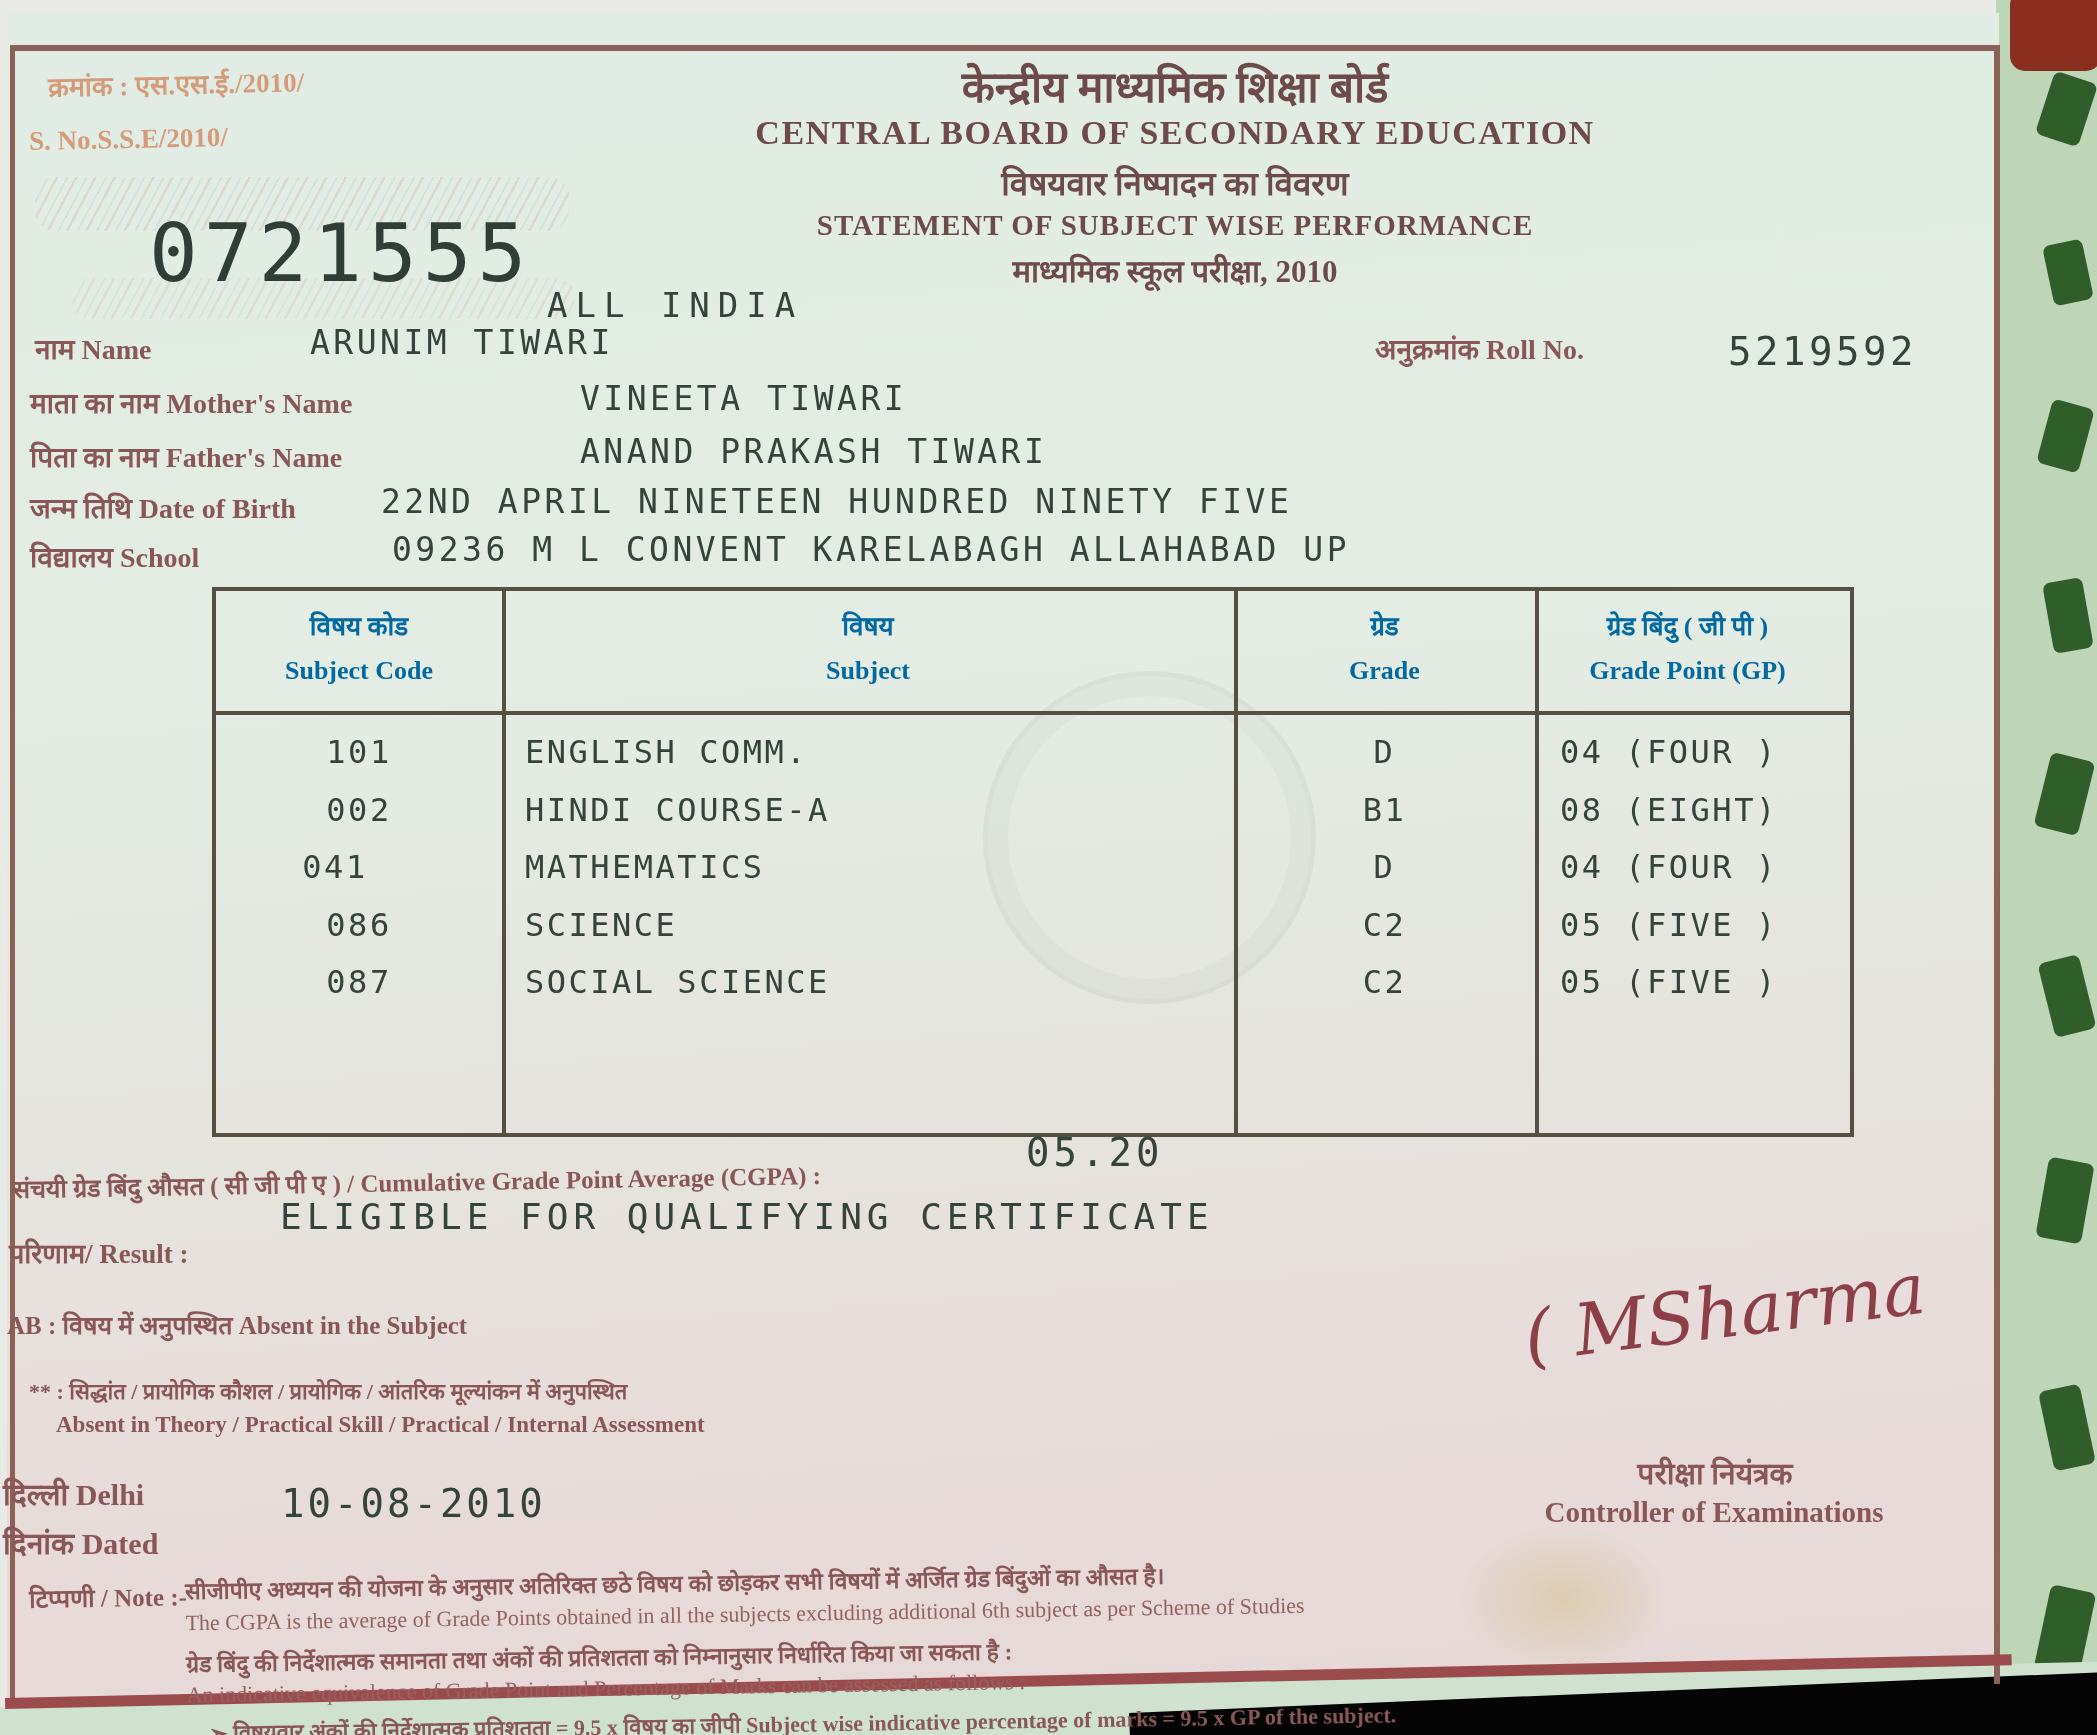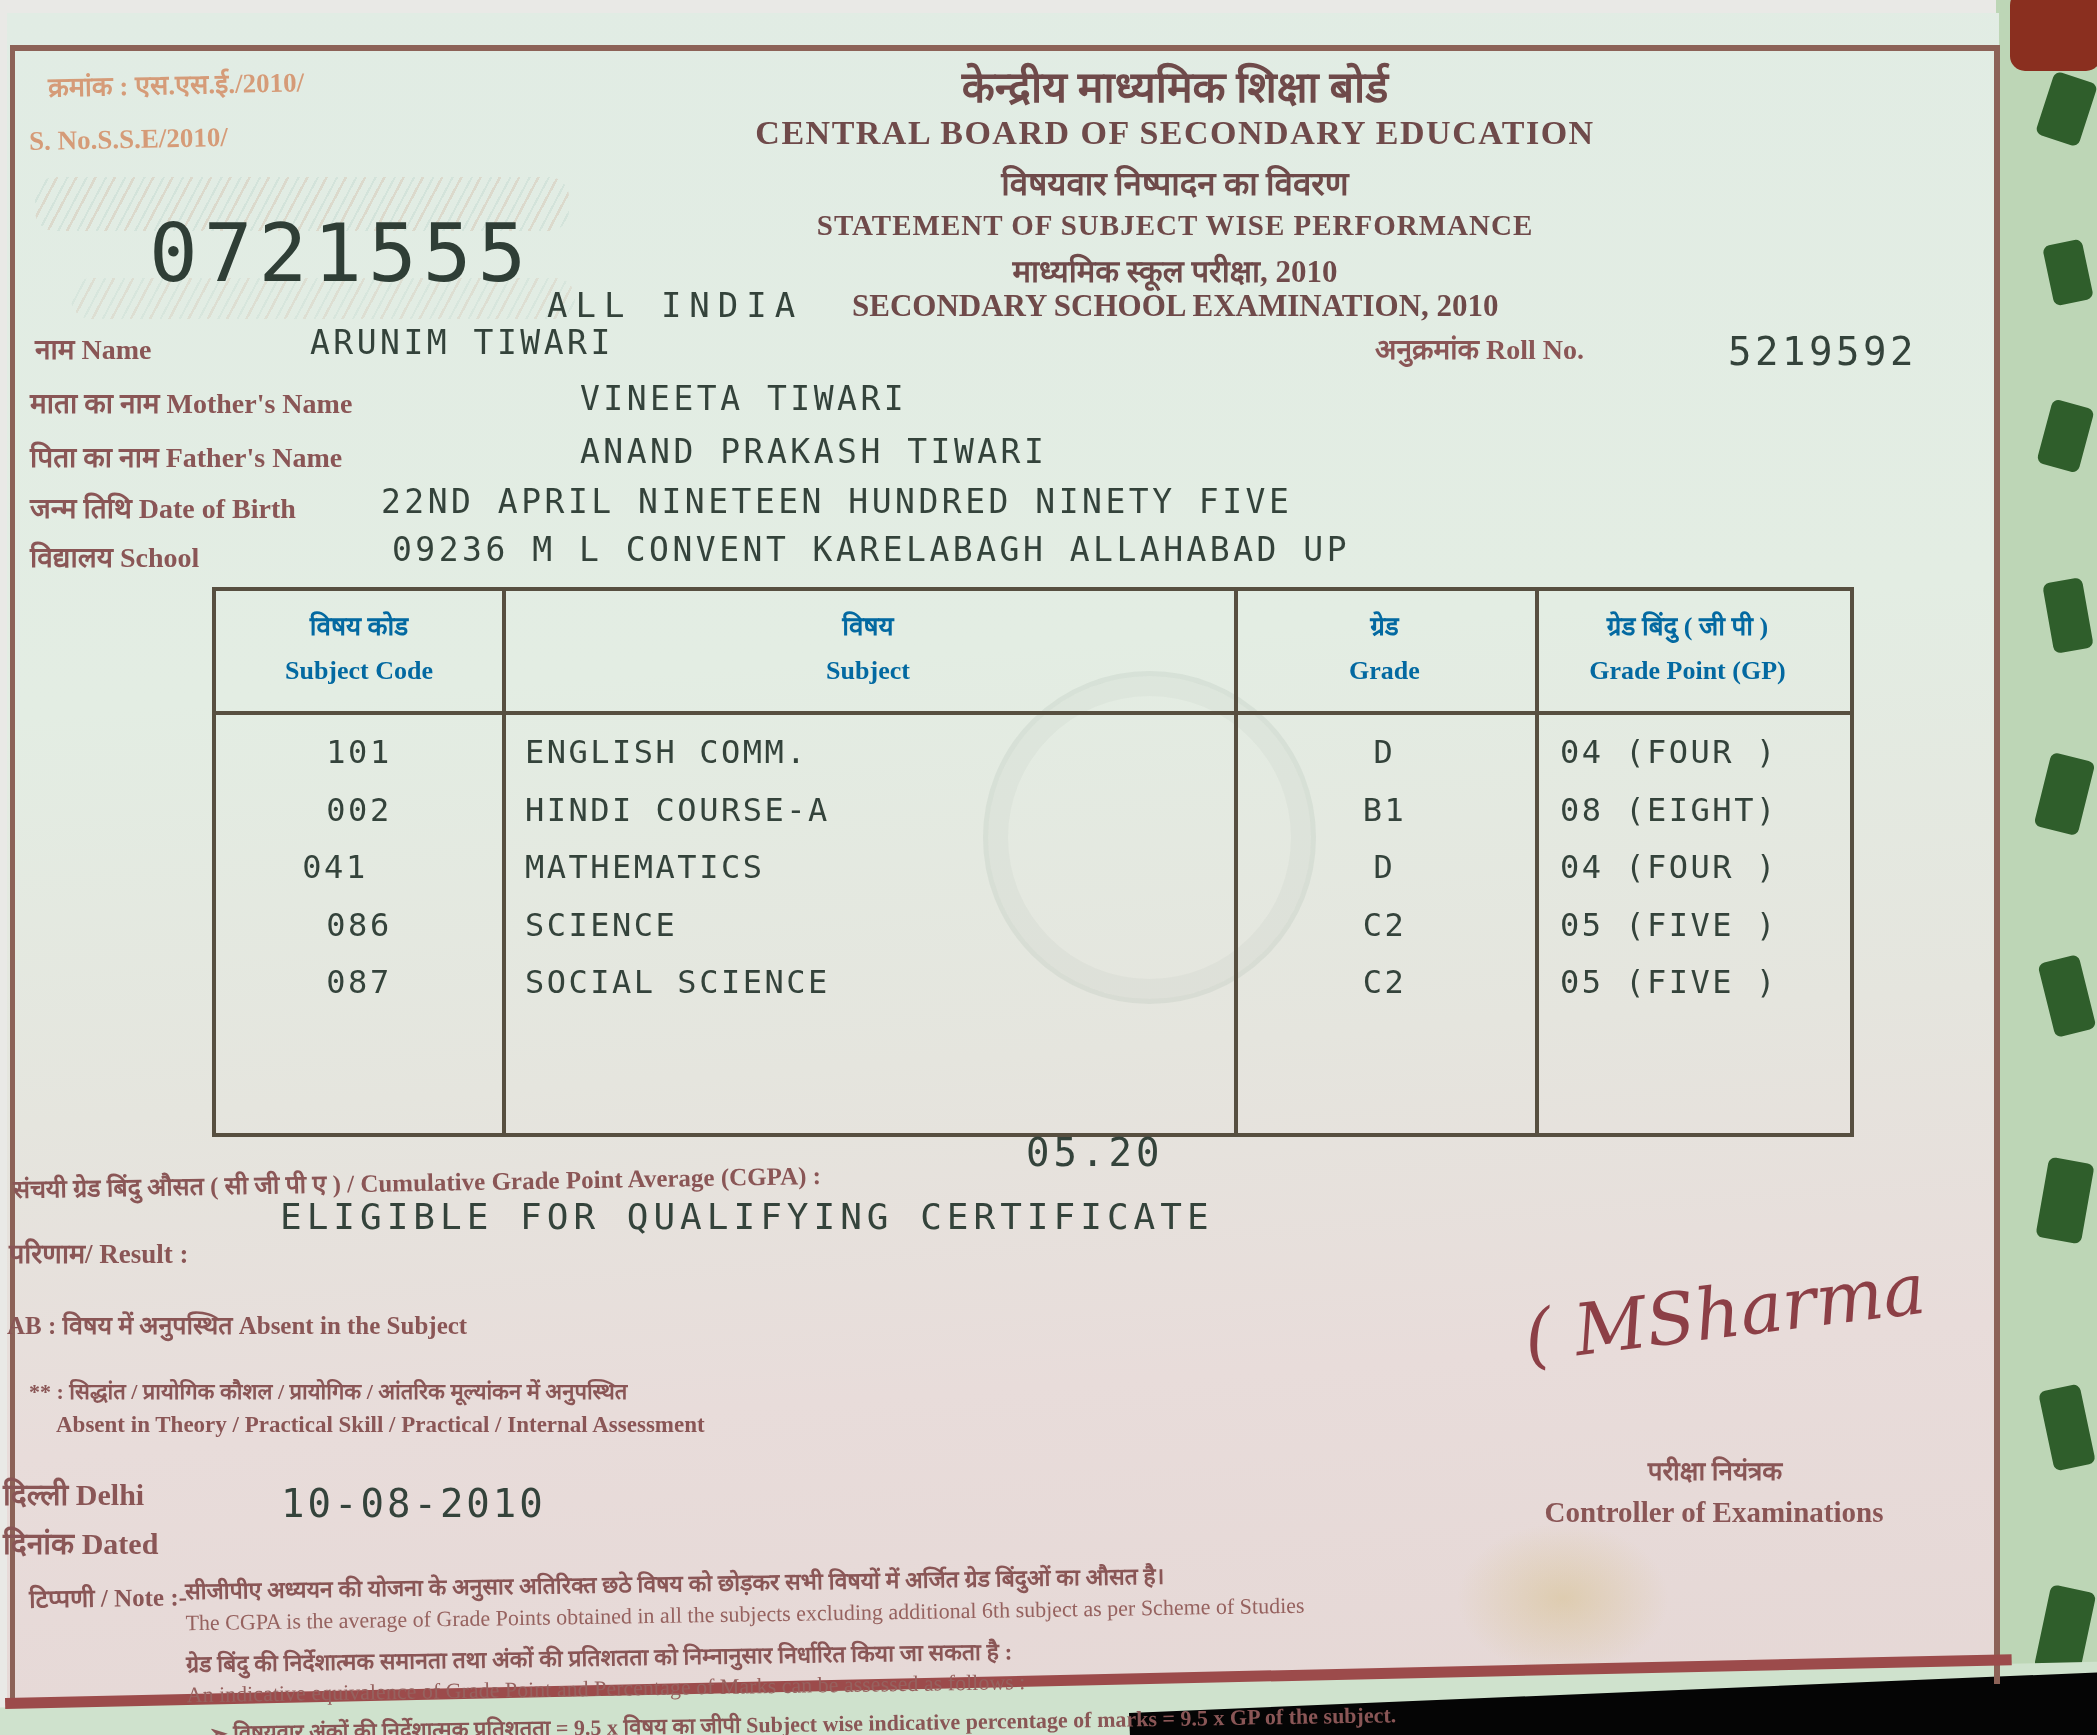--- a/index.html
+++ b/index.html
@@ -70,21 +70,20 @@
   <div class="abs stamp" style="left:48px;top:65px;font-size:27px;transform:rotate(-1.2deg);">क्रमांक : एस.एस.ई./2010/</div>
   <div class="abs stamp" style="left:29px;top:124px;font-size:27px;transform:rotate(-1.2deg);">S. No.S.S.E/2010/</div>
   <div class="abs mono" style="left:149px;top:206px;font-size:81px;letter-spacing:6px;color:#2f3e36;">0721555</div>
 
   <div class="abs hdr" style="left:0;top:56px;width:2350px;text-align:center;font-size:43px;">केन्द्रीय माध्यमिक शिक्षा बोर्ड</div>
   <div class="abs hdr" style="left:0;top:114px;width:2350px;text-align:center;font-size:34px;letter-spacing:1.5px;">CENTRAL BOARD OF SECONDARY EDUCATION</div>
   <div class="abs hdr" style="left:0;top:160px;width:2350px;text-align:center;font-size:33px;">विषयवार निष्पादन का विवरण</div>
   <div class="abs hdr" style="left:0;top:209px;width:2350px;text-align:center;font-size:29px;letter-spacing:1px;">STATEMENT OF SUBJECT WISE PERFORMANCE</div>
   <div class="abs hdr" style="left:0;top:249px;width:2350px;text-align:center;font-size:31px;">माध्यमिक स्कूल परीक्षा, 2010</div>
   <div class="abs mono" style="left:547px;top:285px;font-size:34px;letter-spacing:8px;">ALL INDIA</div>
-  <div class="abs hdr" style="left:852px;top:288px;font-size:31px;">SECONDARY SCHOOL EXAMINATION, 2010</div>
 
   <div class="abs hi" style="left:35px;top:329px;font-size:28px;">नाम Name</div>
   <div class="abs mono" style="left:310px;top:323px;font-size:33px;letter-spacing:3.5px;">ARUNIM TIWARI</div>
   <div class="abs hi" style="left:1375px;top:329px;font-size:28px;">अनुक्रमांक Roll No.</div>
   <div class="abs mono" style="left:1728px;top:329px;font-size:39px;letter-spacing:3.5px;">5219592</div>
 
   <div class="abs hi" style="left:30px;top:383px;font-size:28px;">माता का नाम Mother's Name</div>
   <div class="abs mono" style="left:580px;top:379px;font-size:33px;letter-spacing:3.5px;">VINEETA TIWARI</div>
 
   <div class="abs hi" style="left:30px;top:437px;font-size:28px;">पिता का नाम Father's Name</div>
@@ -153,21 +152,21 @@
 
   <div class="abs hi" style="left:7px;top:1307px;font-size:25px;">AB : विषय में अनुपस्थित Absent in the Subject</div>
   <div class="abs hi" style="left:29px;top:1375px;font-size:22px;">** : सिद्धांत / प्रायोगिक कौशल / प्रायोगिक / आंतरिक मूल्यांकन में अनुपस्थित</div>
   <div class="abs hi" style="left:56px;top:1412px;font-size:23px;">Absent in Theory / Practical Skill / Practical / Internal Assessment</div>
 
   <div class="abs hi" style="left:3px;top:1473px;font-size:30px;">दिल्ली Delhi</div>
   <div class="abs mono" style="left:281px;top:1481px;font-size:39px;letter-spacing:3px;">10-08-2010</div>
   <div class="abs hi" style="left:3px;top:1522px;font-size:30px;">दिनांक Dated</div>
 
   <div class="abs sig" style="left:1523px;top:1271px;font-size:71px;">( MSharma</div>
-  <div class="abs hi" style="left:1503px;top:1452px;width:424px;text-align:center;font-size:26px;">परीक्षा नियंत्रक</div>
+  <div class="abs hi" style="left:1503px;top:1452px;width:424px;text-align:center;font-size:30px;">परीक्षा नियंत्रक</div>
   <div class="abs hi" style="left:1477px;top:1496px;width:474px;text-align:center;font-size:29px;">Controller of Examinations</div>
   <div class="stain"></div>
 
   <div class="notesTilt abs" style="left:0;top:0;width:2097px;height:1736px;">
     <div class="abs hi" style="left:4px;top:1581px;font-size:25px;">टिप्पणी / Note :-</div>
     <div class="abs hi" style="left:160px;top:1577px;font-size:23px;">सीजीपीए अध्ययन की योजना के अनुसार अतिरिक्त छठे विषय को छोड़कर सभी विषयों में अर्जित ग्रेड बिंदुओं का औसत है।</div>
     <div class="abs hi" style="left:160px;top:1613px;font-size:22px;font-weight:normal;color:#96625f;">The CGPA is the average of Grade Points obtained in all the subjects excluding additional 6th subject as per Scheme of Studies</div>
     <div class="abs hi" style="left:160px;top:1650px;font-size:23px;">ग्रेड बिंदु की निर्देशात्मक समानता तथा अंकों की प्रतिशतता को निम्नानुसार निर्धारित किया जा सकता है :</div>
     <div class="abs hi" style="left:160px;top:1685px;font-size:22px;font-weight:normal;color:#96625f;">An indicative equivalence of Grade Point and Percentage of Marks can be assessed as follows :</div>
     <div class="abs hi" style="left:182px;top:1720px;font-size:22px;">➣ विषयवार अंकों की निर्देशात्मक प्रतिशतता = 9.5 x विषय का जीपी   Subject wise indicative percentage of marks = 9.5 x GP of the subject.</div>

